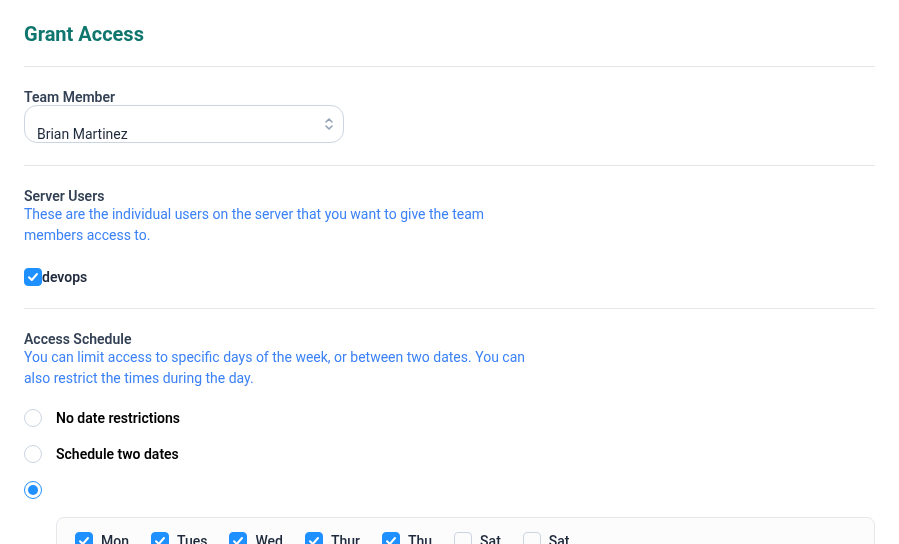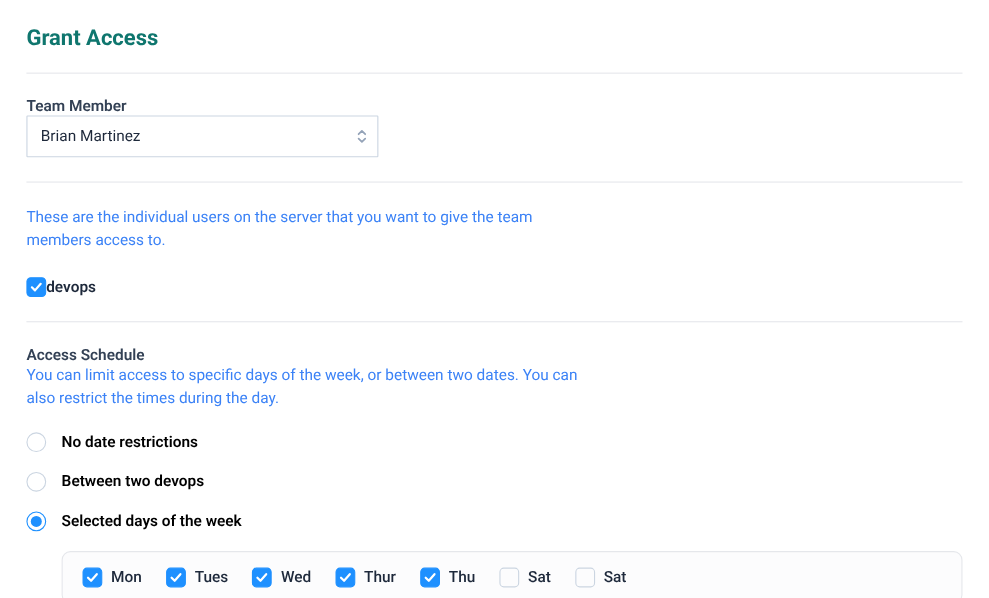--- a/index.html
+++ b/index.html
@@ -41,24 +41,24 @@
     flex: 1;
   }
   .select-wrap {
     position: relative;
     width: 320px;
   }
   .select-wrap .select-box {
     width: 100%;
     height: 38px;
     border: 1px solid #cbd5e1;
-    border-radius: 1px;
+    border-radius: 13px;
     background: #fff;
     display: flex;
-    align-items: center;
+    align-items: flex-end;
     padding: 0 32px 0 12px;
     font-size: 14px;
     color: #1e293b;
     cursor: pointer;
   }
   .select-wrap .chevrons {
     position: absolute;
     right: 10px;
     top: 50%;
     transform: translateY(-50%);
@@ -167,20 +167,21 @@
             <polyline points="2 9 5 12 8 9"></polyline>
           </svg>
         </span>
       </div>
     </div>
   </div>
 
   <hr class="divider">
 
   <div class="section">
+    <div class="label-col">Server Users</div>
     <div class="content-col">
       <p class="desc tight">These are the individual users on the server that you want to give the team members access to.</p>
       <div id="server-users-list">
           <div class="checkbox-row">
             <span class="checkbox checked">
               <svg width="12" height="12" viewBox="0 0 12 12">
                 <polyline points="2 6.2 4.8 9 10 3" fill="none" stroke="#fff" stroke-width="2" stroke-linecap="round" stroke-linejoin="round"></polyline>
               </svg>
             </span>
             <span class="ck-label">devops</span>
@@ -196,27 +197,26 @@
     <div class="content-col">
       <p class="desc">You can limit access to specific days of the week, or between two dates. You can also restrict the times during the day.</p>
 
       <div id="schedule-options">
           <div class="radio-row">
             <span class="radio"></span>
             <span class="radio-label">No date restrictions</span>
           </div>
           <div class="radio-row">
             <span class="radio"></span>
-            <span class="radio-label">Between two devops</span>
+            <span class="radio-label">Schedule two dates</span>
           </div>
           <div class="radio-row">
             <span class="radio selected">
               <span class="dot"></span>
             </span>
-            <span class="radio-label">Selected days of the week</span>
           </div>
         </div>
 
       <div class="days-box" id="days-box">
           <div class="day">
             <span class="checkbox checked">
               <svg width="12" height="12" viewBox="0 0 12 12">
                 <polyline points="2 6.2 4.8 9 10 3" fill="none" stroke="#fff" stroke-width="2" stroke-linecap="round" stroke-linejoin="round"></polyline>
               </svg>
             </span>

